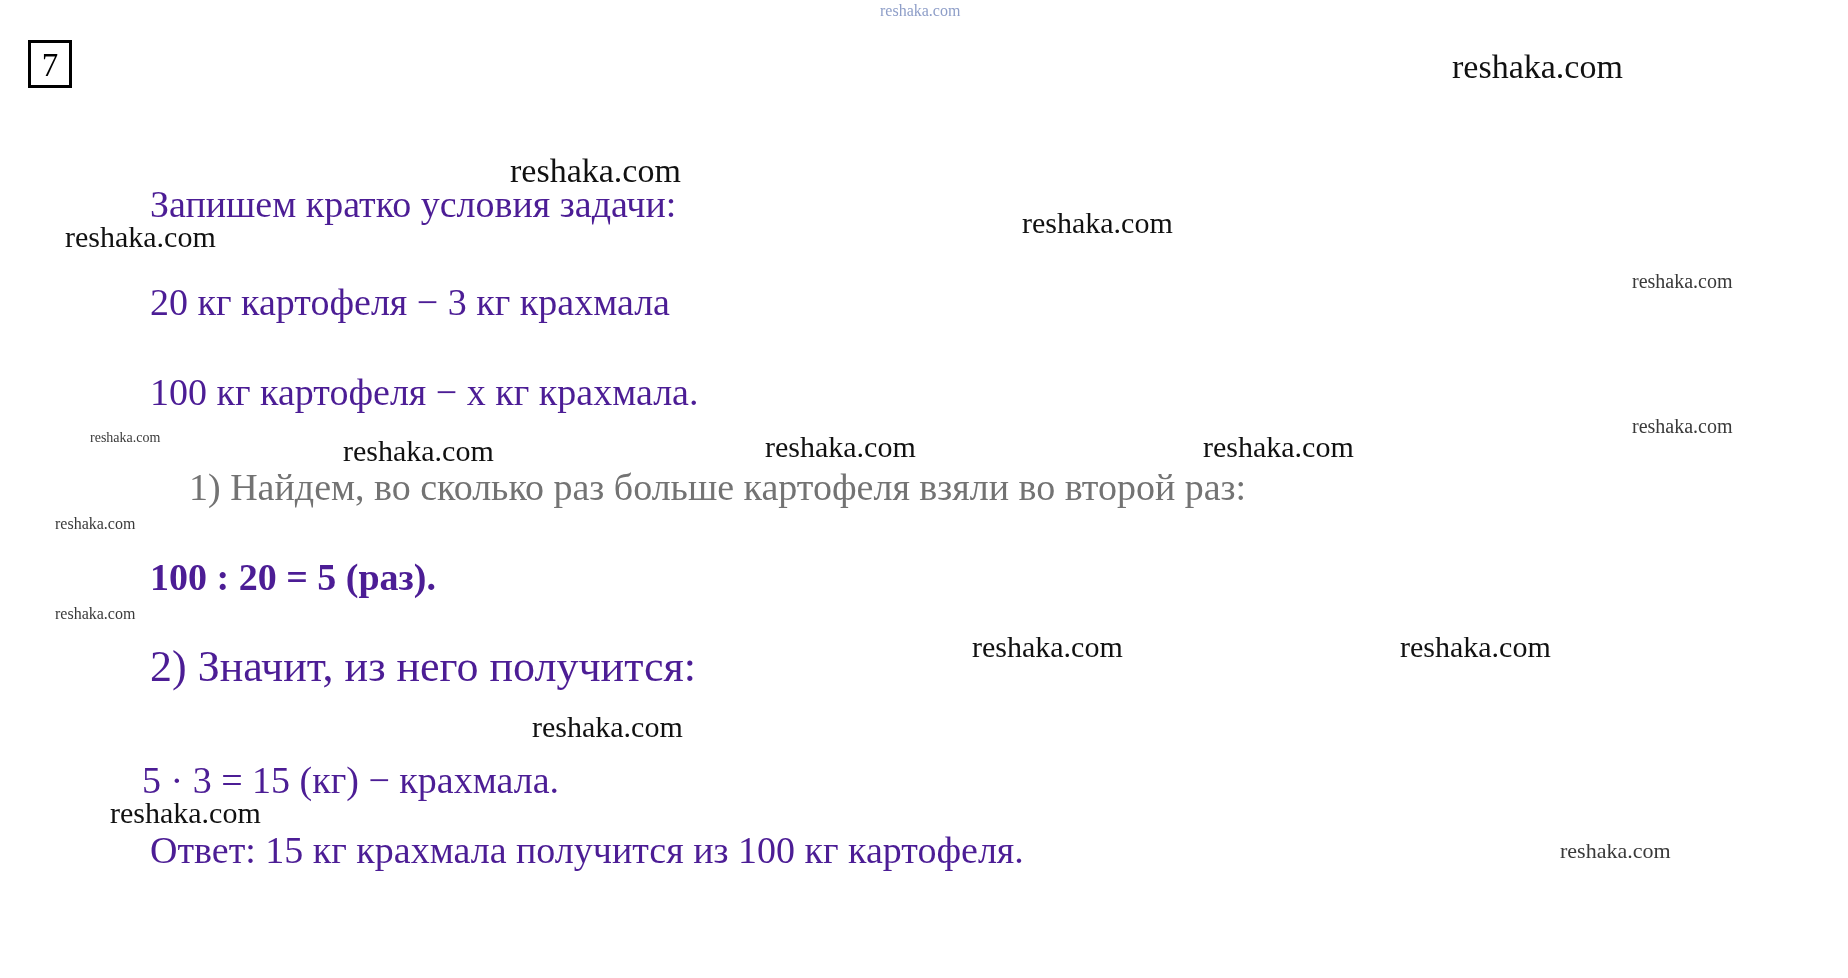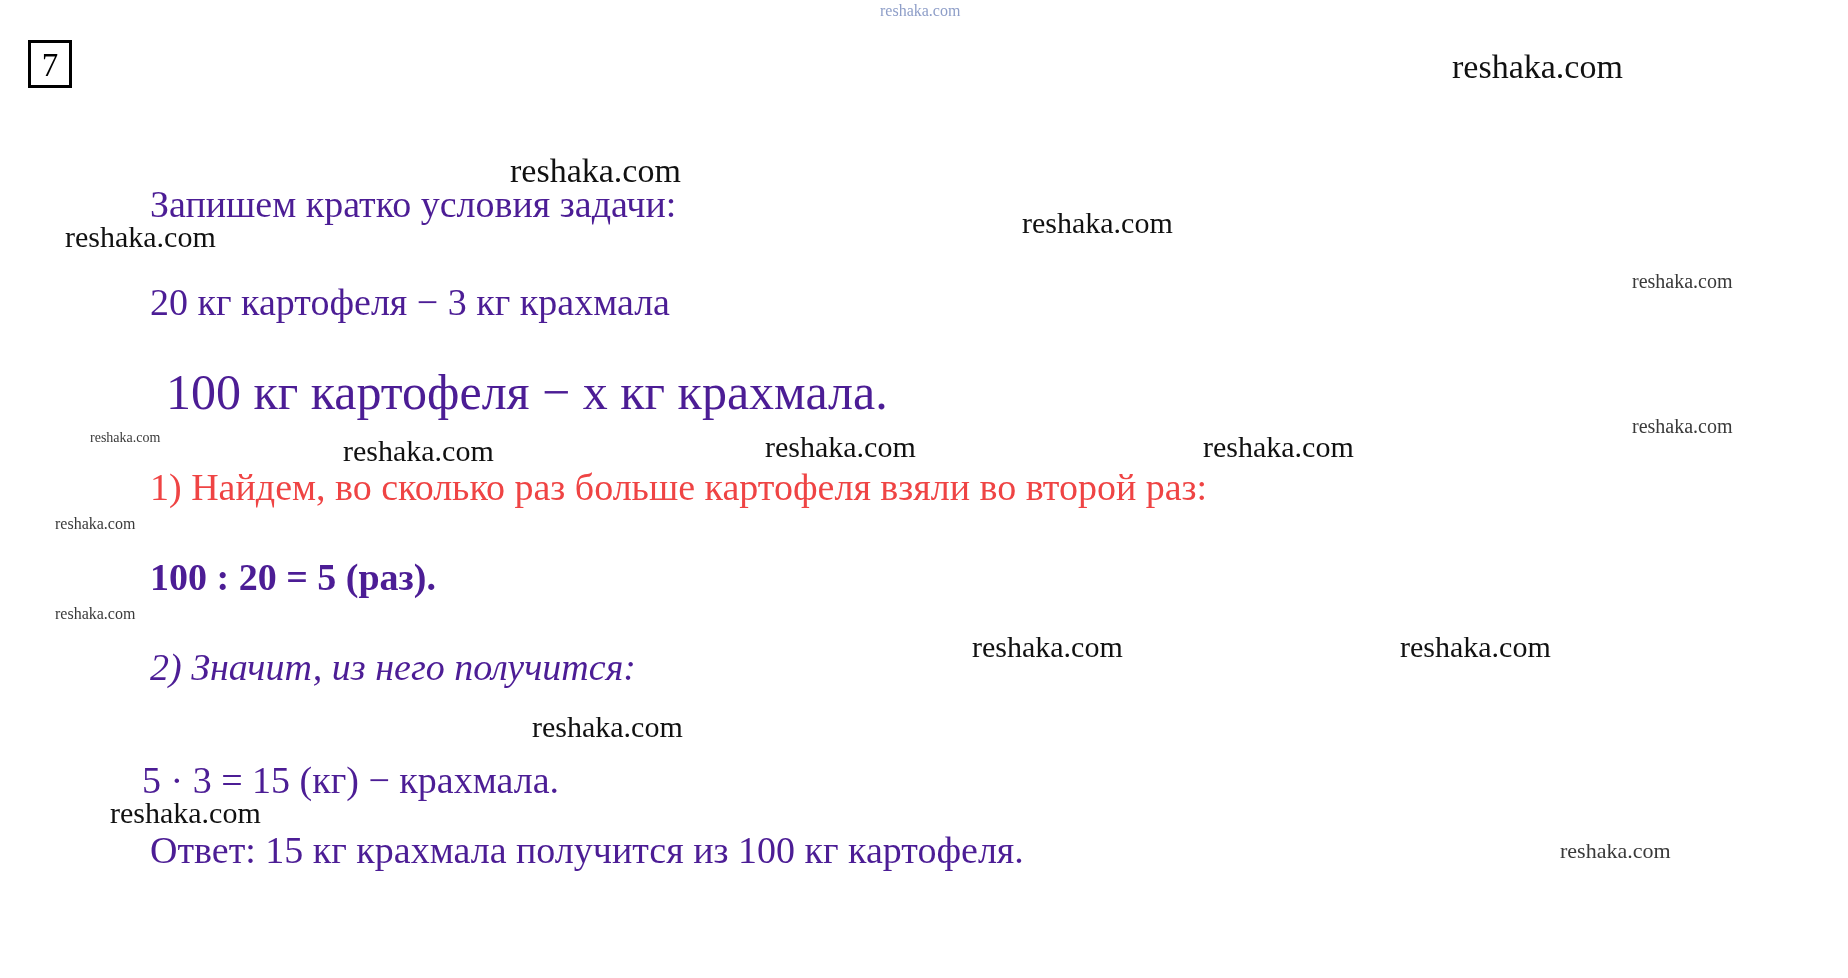--- a/index.html
+++ b/index.html
@@ -43,21 +43,22 @@
   
   .line {
     position: absolute;
     font-family: "Liberation Serif", serif;
     font-size: 38px;
     line-height: 44px;
     white-space: nowrap;
     color: #4c1d95;
   }
   .line.faded {
-    color: #ef4444;
+    color: #737373;
+    margin-left: 39px;
   }
 
   
   .wm {
     position: absolute;
     font-family: Liberation Serif, serif;
     color: #2b2b2b;
     white-space: nowrap;
     user-select: none;
   }
@@ -74,24 +75,24 @@
 </head>
 <body>
 
 <div id="page">
 
   <div class="task-number">7</div>
 
   <div id="lines-layer">
       <div class="line" style="left: 150px; top: 182px; font-size: 38px;">Запишем кратко условия задачи:</div>
       <div class="line" style="left: 150px; top: 280px; font-size: 38px;">20 кг картофеля − 3 кг крахмала</div>
-      <div class="line" style="left: 150px; top: 370px; font-size: 50px; margin-left: 16px;">100 кг картофеля − x кг крахмала.</div>
+      <div class="line" style="left: 150px; top: 370px; font-size: 38px;">100 кг картофеля − x кг крахмала.</div>
       <div class="line faded" style="left: 150px; top: 465px; font-size: 38px;">1) Найдем, во сколько раз больше картофеля взяли во второй раз:</div>
       <div class="line" style="left: 150px; top: 555px; font-size: 38px; font-weight: bold;">100 : 20 = 5 (раз).</div>
-      <div class="line" style="left: 150px; top: 645px; font-size: 38px; font-style: italic;">2) Значит, из него получится:</div>
+      <div class="line" style="left: 150px; top: 645px; font-size: 44px;">2) Значит, из него получится:</div>
       <div class="line" style="left: 142px; top: 735px; font-size: 38px; margin-top: 23px;">5 · 3 = 15 (кг) − крахмала.</div>
       <div class="line" style="left: 150px; top: 828px; font-size: 38px;">Ответ: 15 кг крахмала получится из 100 кг картофеля.</div>
     </div>
 
   <div id="watermark-layer">
       <div class="wm wm-blue" style="left: 880px; top: 2px; font-size: 16px;">reshaka.com</div>
       <div class="wm wm-dark" style="left: 1452px; top: 48px; font-size: 34px;">reshaka.com</div>
       <div class="wm wm-dark" style="left: 510px; top: 152px; font-size: 34px;">reshaka.com</div>
       <div class="wm wm-dark" style="left: 65px; top: 220px; font-size: 30px;">reshaka.com</div>
       <div class="wm wm-dark" style="left: 1022px; top: 206px; font-size: 30px;">reshaka.com</div>

